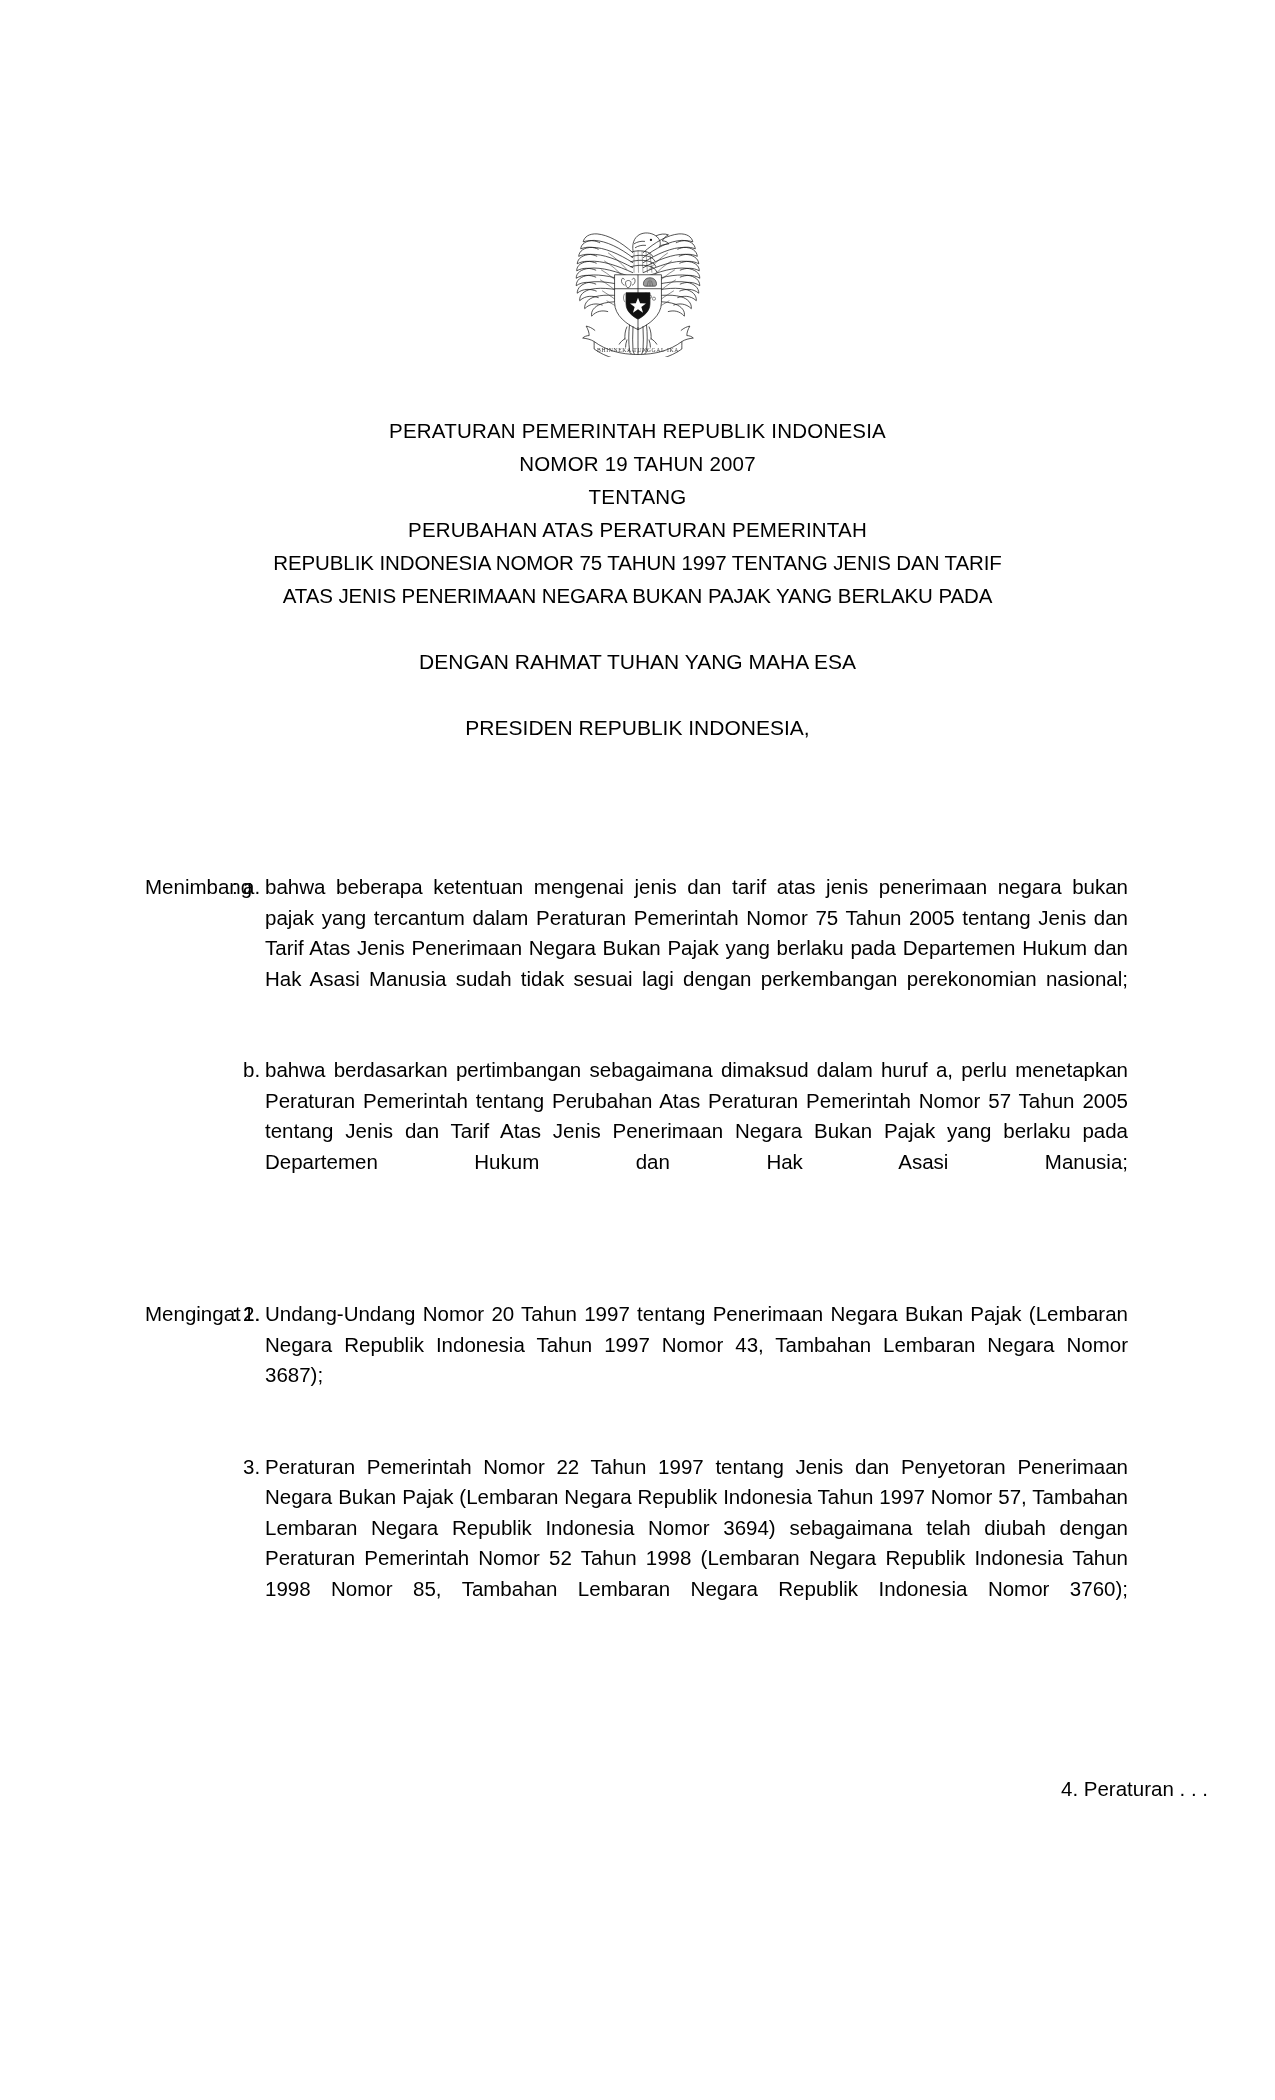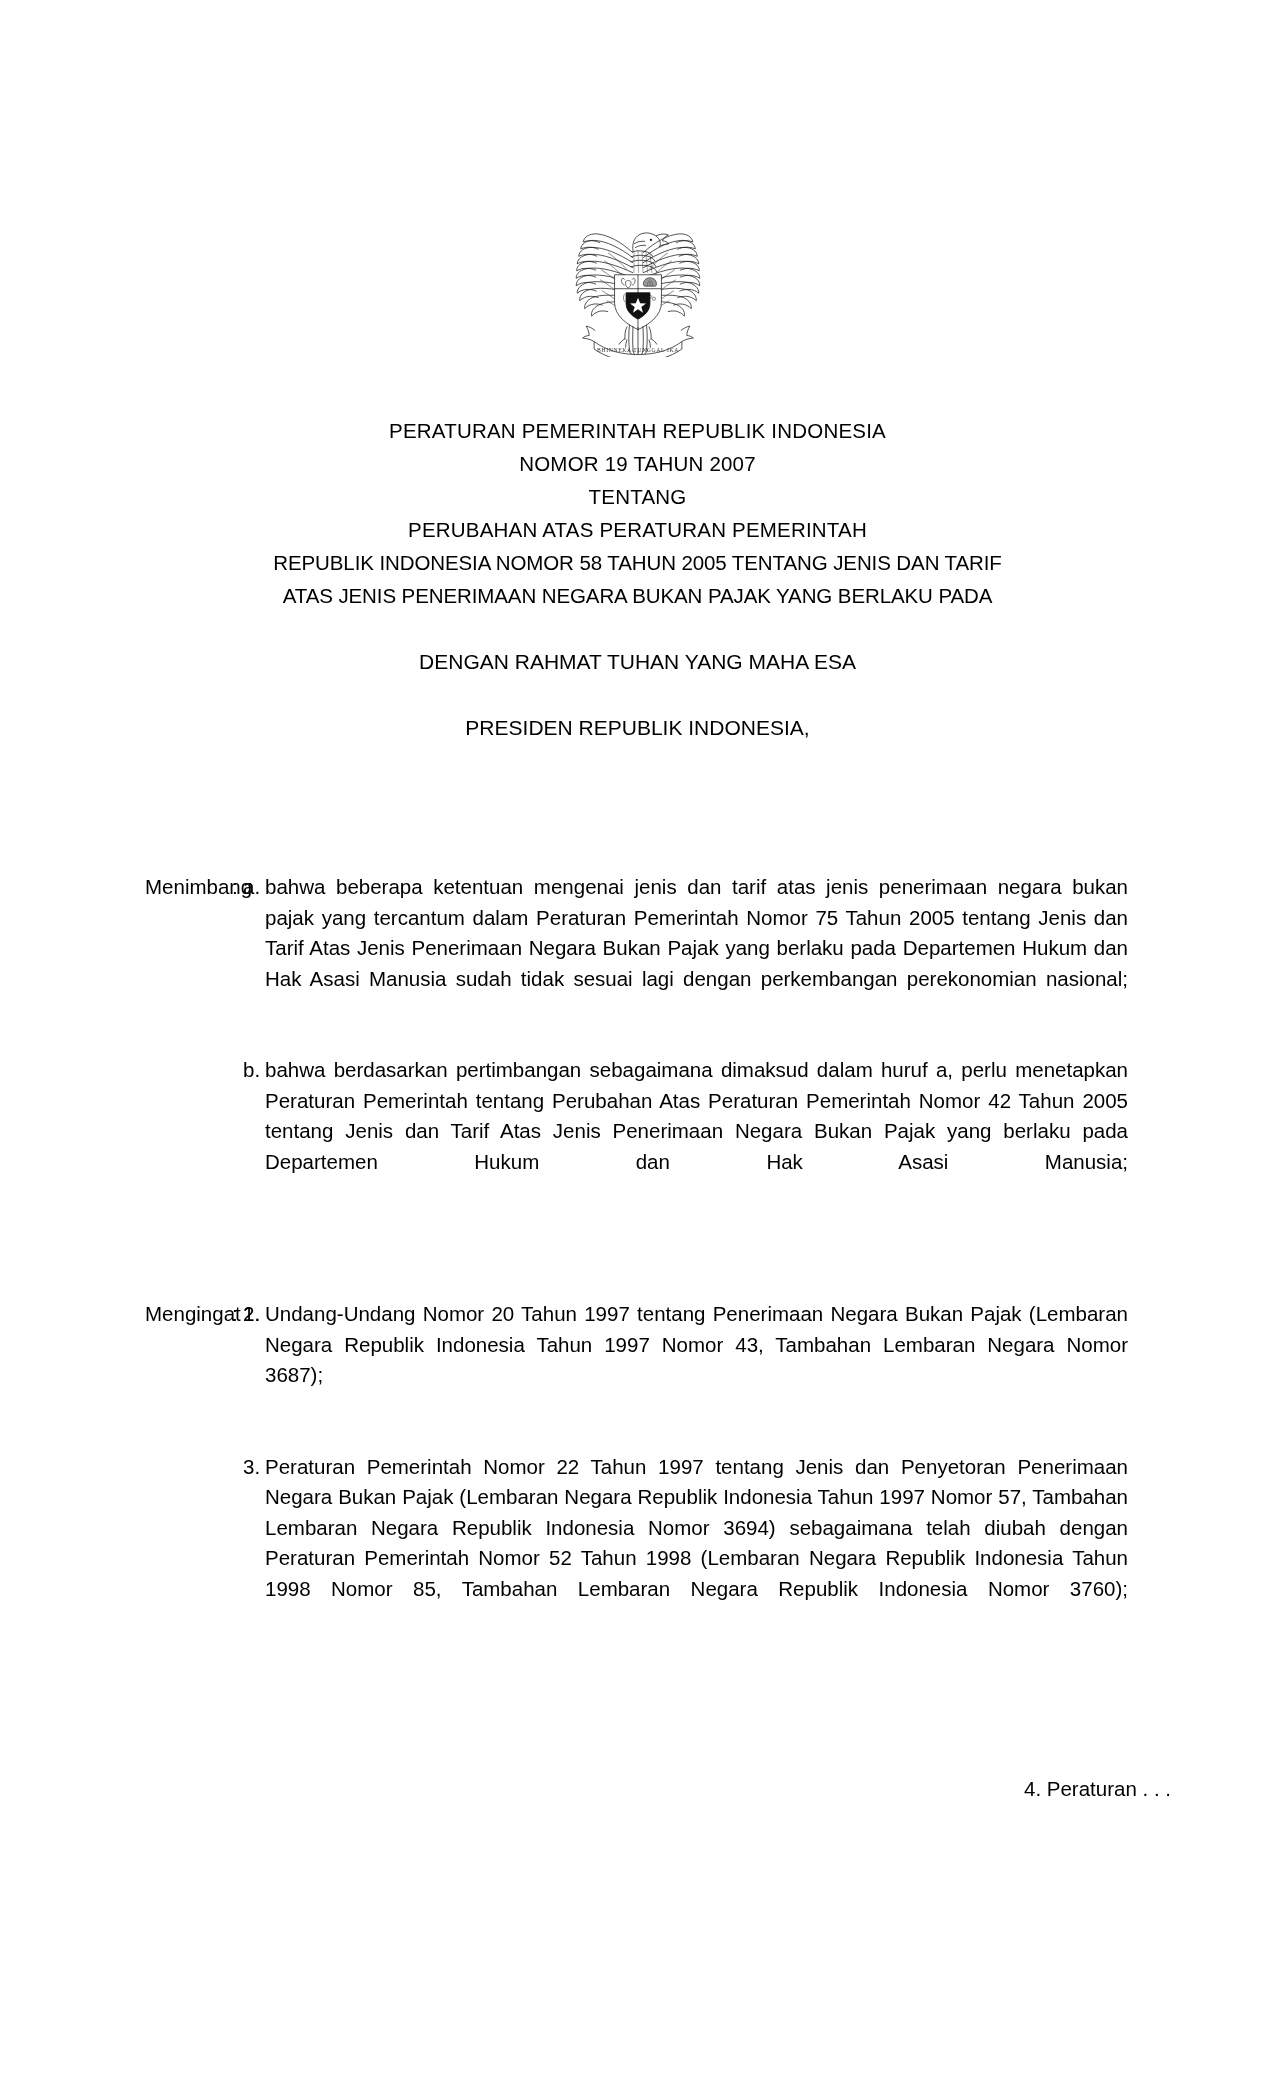--- a/index.html
+++ b/index.html
@@ -127,21 +127,21 @@
   .group-spacer {
     height: 61px;
   }
 
   
   .catchword {
     position: absolute;
     top: 1774px;
     left: 0;
     width: 1275px;
-    padding-right: 104px;
+    padding-right: 67px;
     box-sizing: border-box;
     text-align: right;
     font-size: 20.5px;
     line-height: 30.5px;
   }
 </style>
 </head>
 <body>
 
 <div class="page">
@@ -256,41 +256,41 @@
       </g>
       <text x="160" y="294" text-anchor="middle" font-family="Liberation Serif, serif" font-size="11.5" letter-spacing="1.2" fill="#3a3a3a">BHINNEKA TUNGGAL IKA</text>
     </svg>
   </div>
 
   <div class="title-block">
     <div class="title-line">PERATURAN PEMERINTAH REPUBLIK INDONESIA</div>
     <div class="title-line">NOMOR  19  TAHUN   2007</div>
     <div class="title-line">TENTANG</div>
     <div class="title-line">PERUBAHAN ATAS PERATURAN PEMERINTAH</div>
-    <div class="title-line wide">REPUBLIK INDONESIA NOMOR 58 TAHUN 2005 TENTANG JENIS DAN TARIF</div>
+    <div class="title-line wide">REPUBLIK INDONESIA NOMOR 75 TAHUN 1997 TENTANG JENIS DAN TARIF</div>
     <div class="title-line wide">ATAS JENIS PENERIMAAN NEGARA BUKAN PAJAK YANG BERLAKU PADA</div>
     <div class="title-gap"></div>
     <div class="subtitle-line">DENGAN RAHMAT TUHAN YANG MAHA ESA</div>
     <div class="title-gap"></div>
     <div class="subtitle-line">PRESIDEN REPUBLIK INDONESIA,</div>
   </div>
 
   <div class="clauses">
 
     <div class="clause-group">
       <div class="group-label">Menimbang</div>
       <div class="group-colon">:</div>
       <ul class="items">
         <li class="item">
           <span class="item-marker">a.</span>
           <span class="item-text">bahwa beberapa ketentuan mengenai jenis dan tarif atas jenis penerimaan negara bukan pajak yang tercantum dalam Peraturan Pemerintah Nomor 75 Tahun 2005 tentang Jenis dan Tarif Atas Jenis Penerimaan Negara Bukan Pajak yang berlaku pada Departemen Hukum dan Hak Asasi Manusia sudah tidak sesuai lagi dengan perkembangan perekonomian nasional;</span>
         </li>
         <li class="item">
           <span class="item-marker">b.</span>
-          <span class="item-text">bahwa berdasarkan pertimbangan sebagaimana dimaksud dalam huruf a, perlu menetapkan Peraturan Pemerintah tentang Perubahan Atas Peraturan Pemerintah Nomor 42 Tahun 2005 tentang Jenis dan Tarif Atas Jenis Penerimaan Negara Bukan Pajak yang berlaku pada Departemen Hukum dan Hak Asasi Manusia;</span>
+          <span class="item-text">bahwa berdasarkan pertimbangan sebagaimana dimaksud dalam huruf a, perlu menetapkan Peraturan Pemerintah tentang Perubahan Atas Peraturan Pemerintah Nomor 57 Tahun 2005 tentang Jenis dan Tarif Atas Jenis Penerimaan Negara Bukan Pajak yang berlaku pada Departemen Hukum dan Hak Asasi Manusia;</span>
         </li>
       </ul>
     </div>
 
     <div class="group-spacer"></div>
 
     <div class="clause-group">
       <div class="group-label">Mengingat</div>
       <div class="group-colon">:</div>
       <ul class="items">

